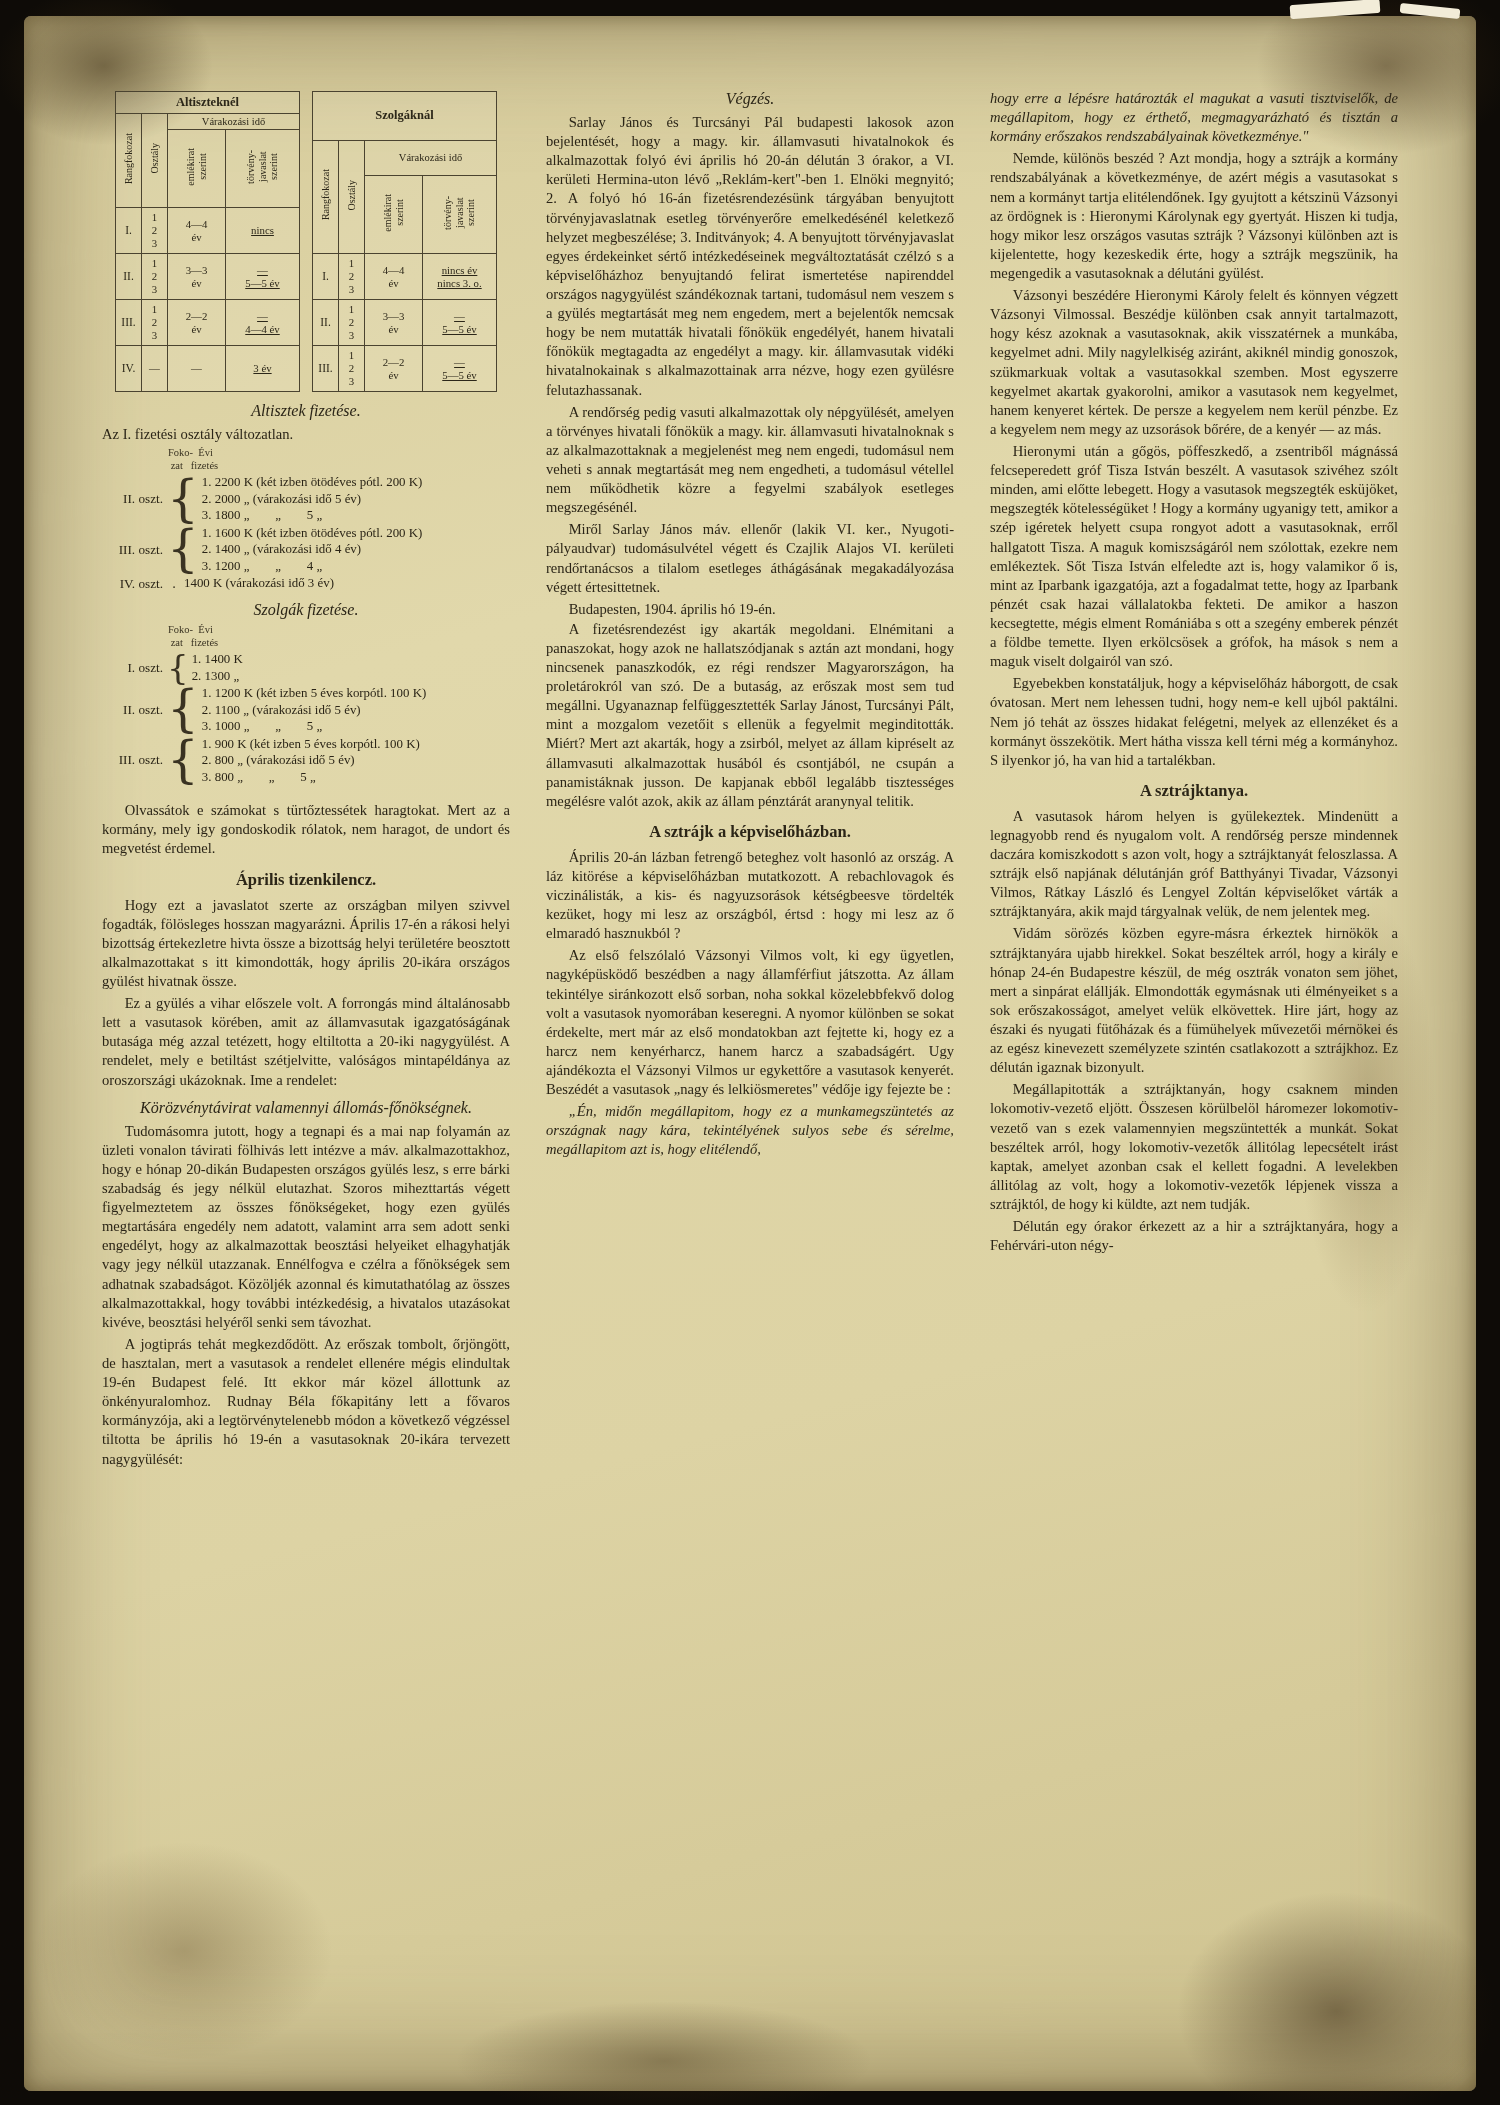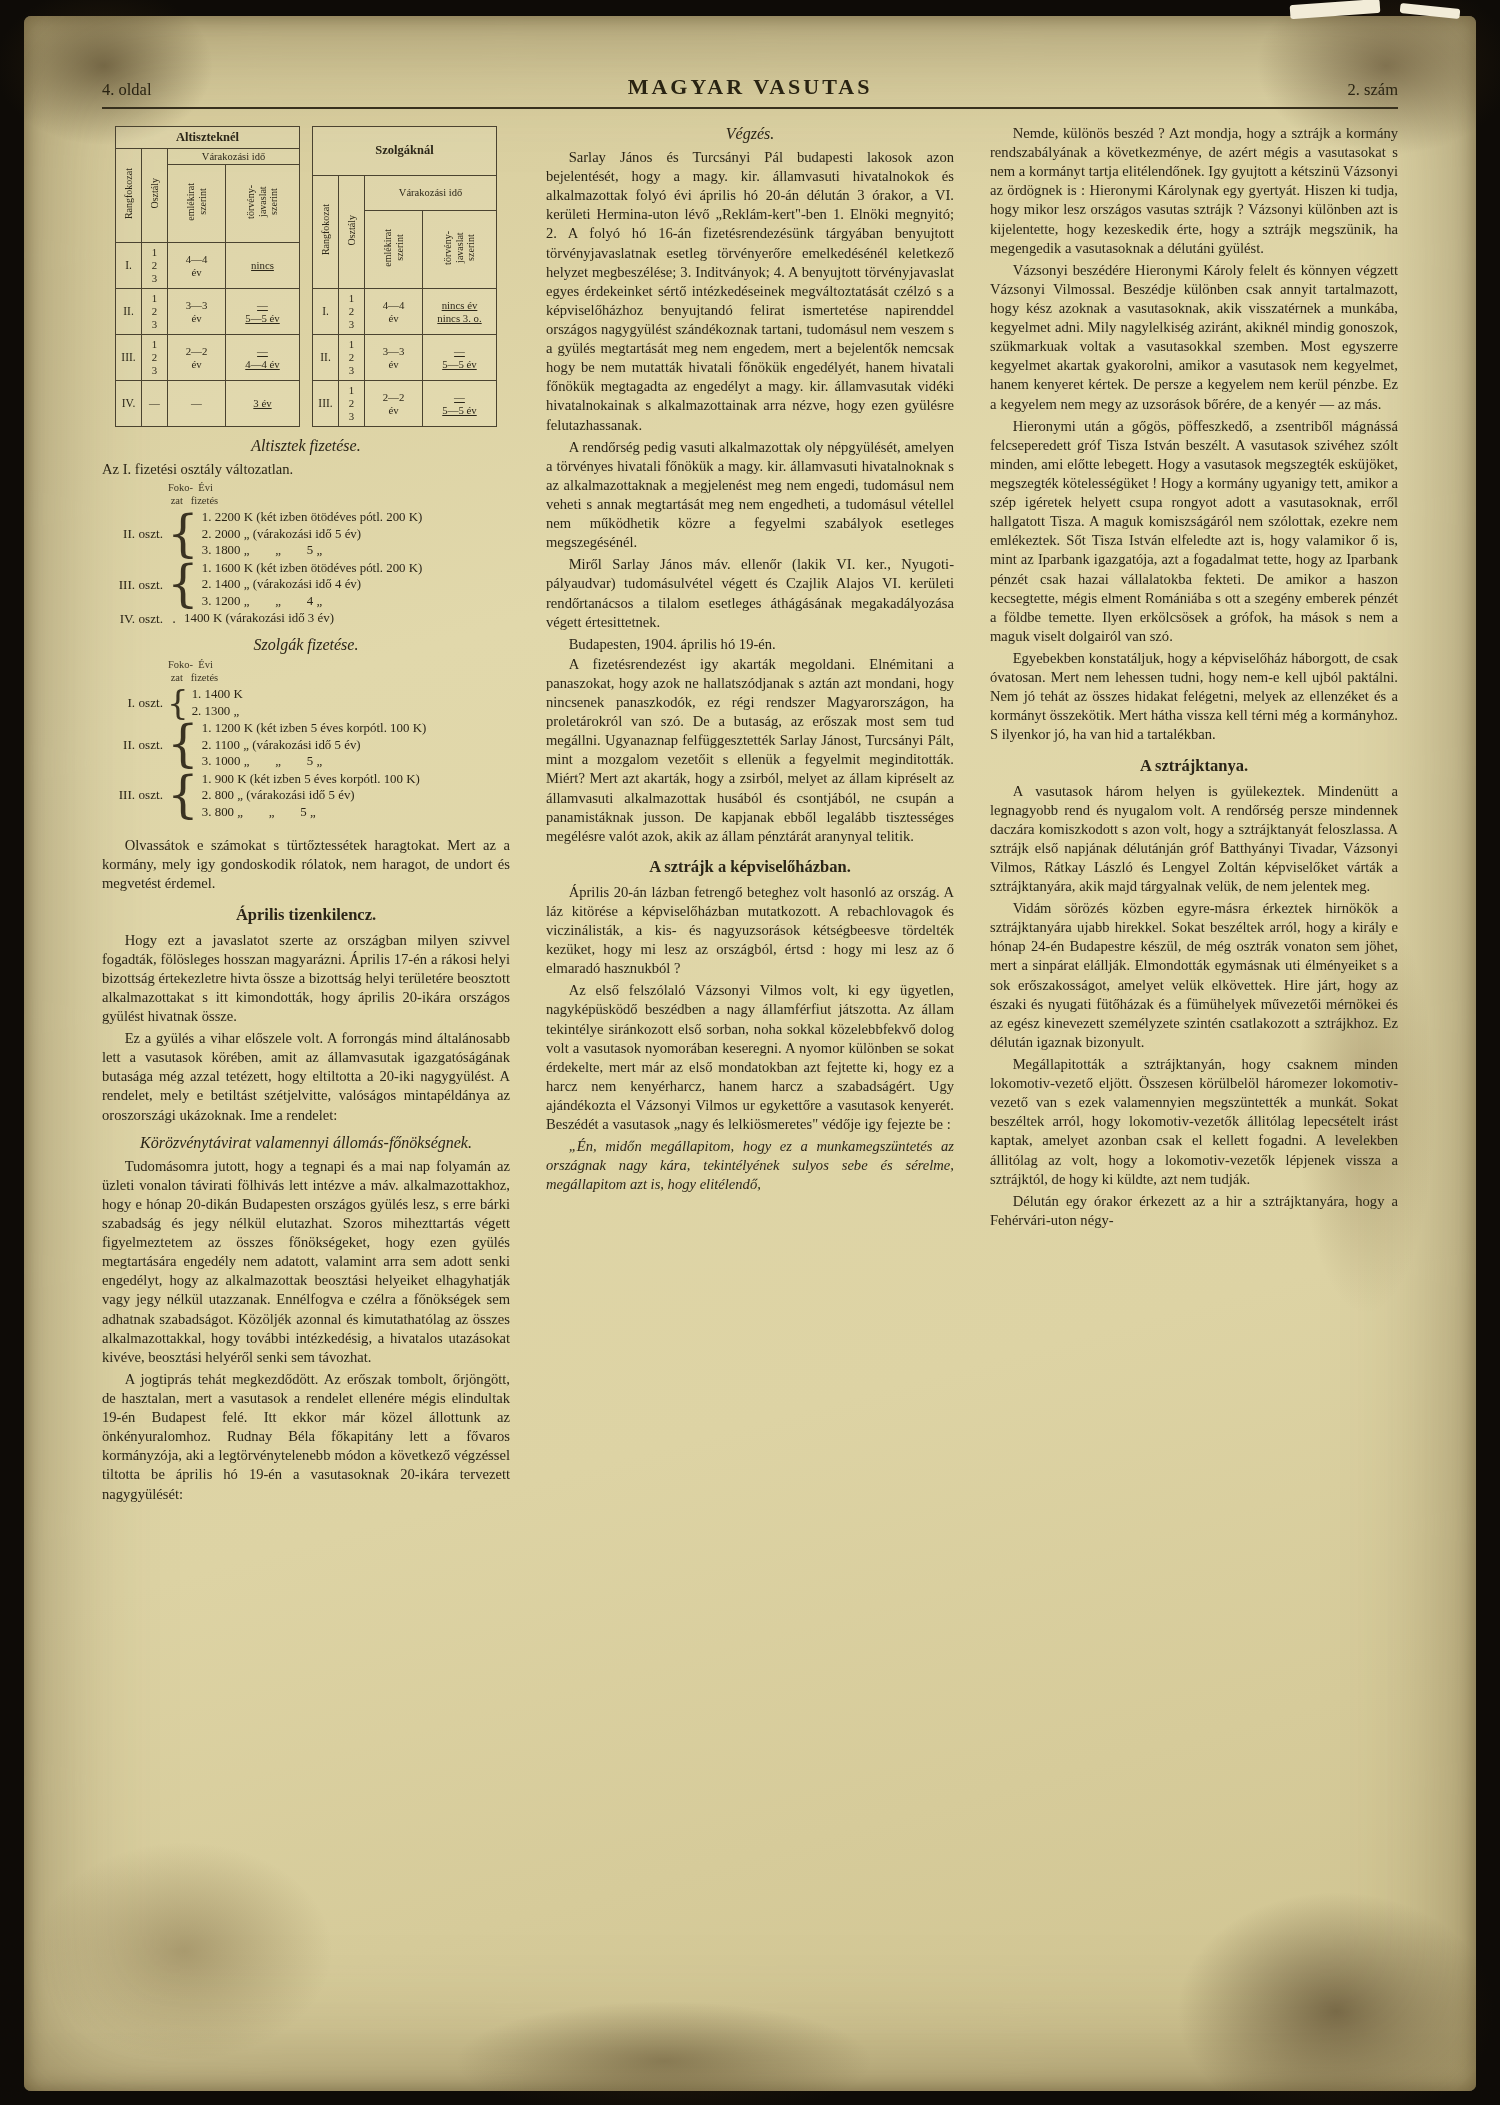--- a/index.html
+++ b/index.html
@@ -81,25 +81,20 @@
 <div class="paper">
   <div class="stain s1"></div>
   <div class="stain s2"></div>
   <div class="stain s3"></div>
   <div class="stain s4"></div>
   <div class="stain s5"></div>
   <div class="stain s6"></div>
 
   <div class="content">
 
-    <div class="header">
-      <div class="pg">4. oldal</div>
-      <div class="masthead">MAGYAR VASUTAS</div>
-      <div class="pg right">2. szám</div>
-    </div>
 
     <div class="cols">
 
       <div class="col">
 
         <div class="rate-tables">
           <table class="rate">
             <tbody>
               <tr>
                   <th class="group-h" colspan="4">Altiszteknél</th>
@@ -292,20 +287,21 @@
 
         <p class="body">A fizetésrendezést igy akarták megoldani. Elnémitani a panaszokat, hogy azok ne hallatszódjanak s aztán azt mondani, hogy nincsenek panaszkodók, ez régi rendszer Magyarországon, ha proletárokról van szó. De a butaság, az erőszak most sem tud megállni. Ugyanaznap felfüggesztették Sarlay Jánost, Turcsányi Pált, mint a mozgalom vezetőit s ellenük a fegyelmit meginditották. Miért? Mert azt akarták, hogy a zsirból, melyet az állam kipréselt az államvasuti alkalmazottak husából és csontjából, ne csupán a panamistáknak jusson. De kapjanak ebből legalább tisztességes megélésre valót azok, akik az állam pénztárát aranynyal telitik.</p>
 
         <h2 class="h-bold">A sztrájk a képviselőházban.</h2>
         <p class="body">Április 20-án lázban fetrengő beteghez volt hasonló az ország. A láz kitörése a képviselőházban mutatkozott. A rebachlovagok és viczinálisták, a kis- és nagyuzsorások kétségbeesve tördelték kezüket, hogy mi lesz az országból, értsd : hogy mi lesz az ő elmaradó hasznukból ?</p>
         <p class="body">Az első felszólaló Vázsonyi Vilmos volt, ki egy ügyetlen, nagyképüsködő beszédben a nagy államférfiut játszotta. Az állam tekintélye siránkozott első sorban, noha sokkal közelebbfekvő dolog volt a vasutasok nyomorában keseregni. A nyomor különben se sokat érdekelte, mert már az első mondatokban azt fejtette ki, hogy ez a harcz nem kenyérharcz, hanem harcz a szabadságért. Ugy ajándékozta el Vázsonyi Vilmos ur egykettőre a vasutasok kenyerét. Beszédét a vasutasok „nagy és lelkiösmeretes" védője igy fejezte be :</p>
         <p class="body italic">„Én, midőn megállapitom, hogy ez a munkamegszüntetés az országnak nagy kára, tekintélyének sulyos sebe és sérelme, megállapitom azt is, hogy elitélendő,</p>
       </div>
 
       <div class="col">
+        <p class="body italic noindent">hogy erre a lépésre határozták el magukat a vasuti tisztviselők, de megállapitom, hogy ez érthető, megmagyarázható és tisztán a kormány erőszakos rendszabályainak következménye."</p>
         <p class="body">Nemde, különös beszéd ? Azt mondja, hogy a sztrájk a kormány rendszabályának a következménye, de azért mégis a vasutasokat s nem a kormányt tartja elitélendőnek. Igy gyujtott a kétszinü Vázsonyi az ördögnek is : Hieronymi Károlynak egy gyertyát. Hiszen ki tudja, hogy mikor lesz országos vasutas sztrájk ? Vázsonyi különben azt is kijelentette, hogy kezeskedik érte, hogy a sztrájk megszünik, ha megengedik a vasutasoknak a délutáni gyülést.</p>
         <p class="body">Vázsonyi beszédére Hieronymi Károly felelt és könnyen végzett Vázsonyi Vilmossal. Beszédje különben csak annyit tartalmazott, hogy kész azoknak a vasutasoknak, akik visszatérnek a munkába, kegyelmet adni. Mily nagylelkiség aziránt, akiknél mindig gonoszok, szükmarkuak voltak a vasutasokkal szemben. Most egyszerre kegyelmet akartak gyakorolni, amikor a vasutasok nem kegyelmet, hanem kenyeret kértek. De persze a kegyelem nem kerül pénzbe. Ez a kegyelem nem megy az uzsorások bőrére, de a kenyér — az más.</p>
         <p class="body">Hieronymi után a gőgös, pöffeszkedő, a zsentriből mágnássá felcseperedett gróf Tisza István beszélt. A vasutasok szivéhez szólt minden, ami előtte lebegett. Hogy a vasutasok megszegték esküjöket, megszegték kötelességüket ! Hogy a kormány ugyanigy tett, amikor a szép igéretek helyett csupa rongyot adott a vasutasoknak, erről hallgatott Tisza. A maguk komiszságáról nem szólottak, ezekre nem emlékeztek. Sőt Tisza István elfeledte azt is, hogy valamikor ő is, mint az Iparbank igazgatója, azt a fogadalmat tette, hogy az Iparbank pénzét csak hazai vállalatokba fekteti. De amikor a haszon kecsegtette, mégis elment Romániába s ott a szegény emberek pénzét a földbe temette. Ilyen erkölcsösek a grófok, ha mások s nem a maguk viselt dolgairól van szó.</p>
         <p class="body">Egyebekben konstatáljuk, hogy a képviselőház háborgott, de csak óvatosan. Mert nem lehessen tudni, hogy nem-e kell ujból paktálni. Nem jó tehát az összes hidakat felégetni, melyek az ellenzéket és a kormányt összekötik. Mert hátha vissza kell térni még a kormányhoz. S ilyenkor jó, ha van hid a tartalékban.</p>
 
         <h2 class="h-bold">A sztrájktanya.</h2>
         <p class="body">A vasutasok három helyen is gyülekeztek. Mindenütt a legnagyobb rend és nyugalom volt. A rendőrség persze mindennek daczára komiszkodott s azon volt, hogy a sztrájktanyát feloszlassa. A sztrájk első napjának délutánján gróf Batthyányi Tivadar, Vázsonyi Vilmos, Rátkay László és Lengyel Zoltán képviselőket várták a sztrájktanyára, akik majd tárgyalnak velük, de nem jelentek meg.</p>
         <p class="body">Vidám sörözés közben egyre-másra érkeztek hirnökök a sztrájktanyára ujabb hirekkel. Sokat beszéltek arról, hogy a király e hónap 24-én Budapestre készül, de még osztrák vonaton sem jöhet, mert a sinpárat elállják. Elmondották egymásnak uti élményeiket s a sok erőszakosságot, amelyet velük elkövettek. Hire járt, hogy az északi és nyugati fütőházak és a fümühelyek művezetői mérnökei és az egész kinevezett személyzete szintén csatlakozott a sztrájkhoz. Ez délután igaznak bizonyult.</p>
         <p class="body">Megállapitották a sztrájktanyán, hogy csaknem minden lokomotiv-vezető eljött. Összesen körülbelöl háromezer lokomotiv-vezető van s ezek valamennyien megszüntették a munkát. Sokat beszéltek arról, hogy lokomotiv-vezetők állitólag lepecsételt irást kaptak, amelyet azonban csak el kellett fogadni. A levelekben állitólag az volt, hogy a lokomotiv-vezetők lépjenek vissza a sztrájktól, de hogy ki küldte, azt nem tudják.</p>
         <p class="body">Délután egy órakor érkezett az a hir a sztrájktanyára, hogy a Fehérvári-uton négy-</p>

